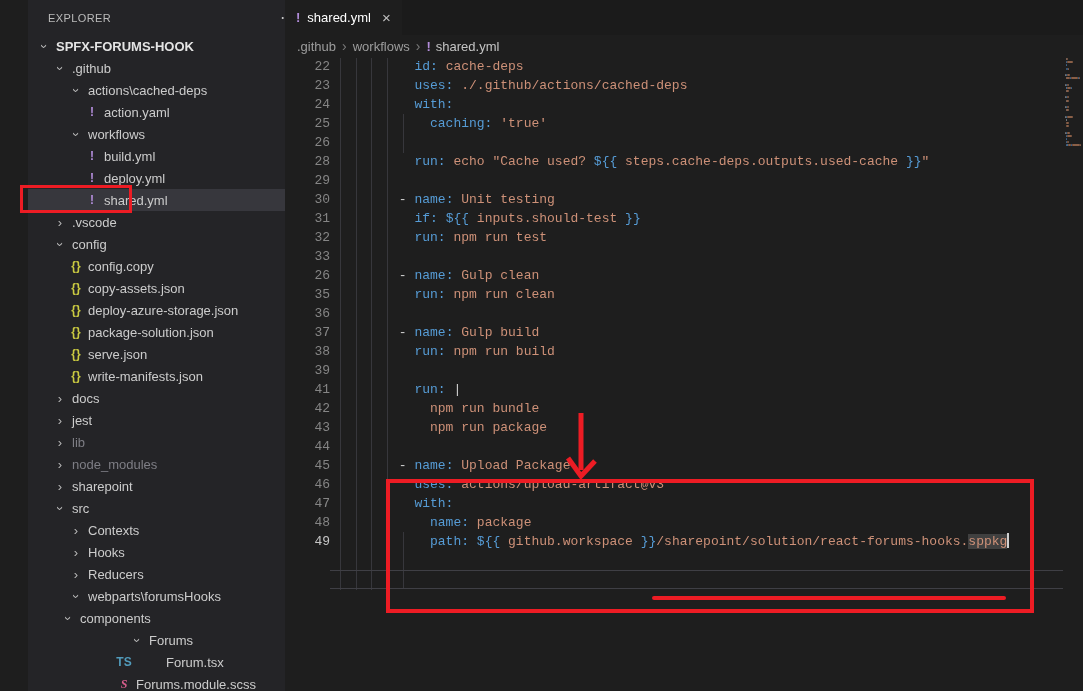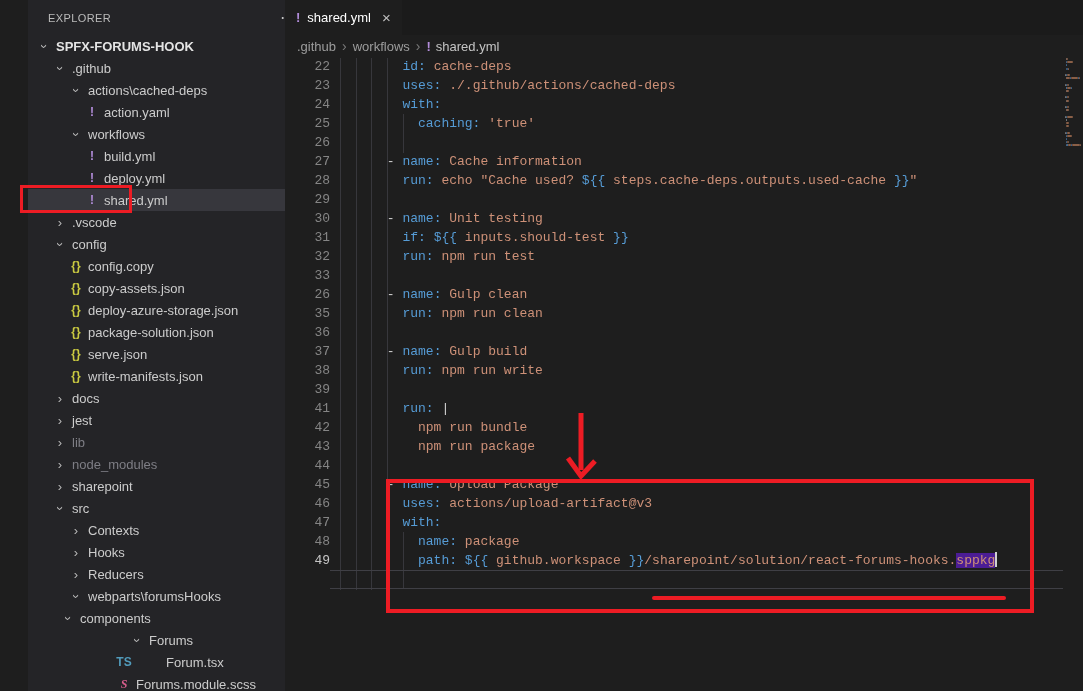--- a/index.html
+++ b/index.html
@@ -40,25 +40,25 @@
   .breadcrumb .sep{color:#7a7a7a;font-size:14px;}
   .breadcrumb .ficon{font-weight:bold;margin-right:-1px;}
   .bc-last{color:#c5c5c5;}
 
   .codewrap{position:absolute;left:0;top:57px;right:20px;bottom:0;overflow:hidden;}
   .cl{height:19px;line-height:19px;white-space:pre;font-family:"Liberation Mono",monospace;
       font-size:13px;}
   .ln{display:inline-block;width:34px;margin-left:11px;text-align:right;color:#858585;
       font-family:"Liberation Mono",monospace;font-size:13px;}
   .ln.cur{color:#c6c6c6;}
-  .lt{margin-left:10px;}
+  .lt{margin-left:22px;}
   .tk-k{color:#569cd6;}
   .tk-s{color:#ce9178;}
   .tk-p{color:#d4d4d4;}
-  .tk-hl{color:#ce9178;background:#4c1d95;}
+  .tk-hl{color:#ce9178;background:#404040;}
   .tk-cur{display:inline-block;width:2px;height:15px;background:#d0d0d0;vertical-align:-3px;}
   .guide{position:absolute;width:1px;background:#37373c;}
   .curline{position:absolute;left:45px;right:0;height:19px;border-top:1px solid #3f3f45;
            border-bottom:1px solid #3f3f45;}
 
   .minimap{position:absolute;right:0;top:40px;width:20px;bottom:0;background:#1e1e1e;}
   .mmseg{position:absolute;height:2px;border-radius:1px;}
 
   
   :root{--annot:#ed1c24;}
@@ -223,32 +223,31 @@
         <div class="guide" style="left: 86px; top: 1px; height: 532px;"></div>
         <div class="guide" style="left: 102px; top: 1px; height: 532px;"></div>
         <div class="guide" style="left: 118px; top: 57px; height: 39px;"></div>
         <div class="guide" style="left: 118px; top: 475px; height: 57px;"></div>
         <div class="curline" style="top: 513px;"></div>
         <div class="cl"><span class="ln">22</span><span class="lt"><span class="tk-k">        id:</span><span class="tk-s"> cache-deps</span></span></div>
         <div class="cl"><span class="ln">23</span><span class="lt"><span class="tk-k">        uses:</span><span class="tk-s"> ./.github/actions/cached-deps</span></span></div>
         <div class="cl"><span class="ln">24</span><span class="lt"><span class="tk-k">        with:</span></span></div>
         <div class="cl"><span class="ln">25</span><span class="lt"><span class="tk-k">          caching:</span><span class="tk-s"> 'true'</span></span></div>
         <div class="cl"><span class="ln">26</span><span class="lt"></span></div>
-        <div class="cl"><span class="ln">27</span><span class="lt"><span class="tk-p">      - </span><span class="tk-k">name:</span><span class="tk-s"> Cache information</span></span></div>
         <div class="cl"><span class="ln">28</span><span class="lt"><span class="tk-k">        run:</span><span class="tk-s"> echo "Cache used? </span><span class="tk-k">${{</span><span class="tk-s"> steps.cache-deps.outputs.used-cache </span><span class="tk-k">}}</span><span class="tk-s">"</span></span></div>
         <div class="cl"><span class="ln">29</span><span class="lt"></span></div>
         <div class="cl"><span class="ln">30</span><span class="lt"><span class="tk-p">      - </span><span class="tk-k">name:</span><span class="tk-s"> Unit testing</span></span></div>
         <div class="cl"><span class="ln">31</span><span class="lt"><span class="tk-k">        if:</span><span class="tk-p"> </span><span class="tk-k">${{</span><span class="tk-s"> inputs.should-test </span><span class="tk-k">}}</span></span></div>
         <div class="cl"><span class="ln">32</span><span class="lt"><span class="tk-k">        run:</span><span class="tk-s"> npm run test</span></span></div>
         <div class="cl"><span class="ln">33</span><span class="lt"></span></div>
         <div class="cl"><span class="ln">26</span><span class="lt"><span class="tk-p">      - </span><span class="tk-k">name:</span><span class="tk-s"> Gulp clean</span></span></div>
         <div class="cl"><span class="ln">35</span><span class="lt"><span class="tk-k">        run:</span><span class="tk-s"> npm run clean</span></span></div>
         <div class="cl"><span class="ln">36</span><span class="lt"></span></div>
         <div class="cl"><span class="ln">37</span><span class="lt"><span class="tk-p">      - </span><span class="tk-k">name:</span><span class="tk-s"> Gulp build</span></span></div>
-        <div class="cl"><span class="ln">38</span><span class="lt"><span class="tk-k">        run:</span><span class="tk-s"> npm run write</span></span></div>
+        <div class="cl"><span class="ln">38</span><span class="lt"><span class="tk-k">        run:</span><span class="tk-s"> npm run build</span></span></div>
         <div class="cl"><span class="ln">39</span><span class="lt"></span></div>
         <div class="cl"><span class="ln">41</span><span class="lt"><span class="tk-k">        run:</span><span class="tk-p"> |</span></span></div>
         <div class="cl"><span class="ln">42</span><span class="lt"><span class="tk-s">          npm run bundle</span></span></div>
         <div class="cl"><span class="ln">43</span><span class="lt"><span class="tk-s">          npm run package</span></span></div>
         <div class="cl"><span class="ln">44</span><span class="lt"></span></div>
         <div class="cl"><span class="ln">45</span><span class="lt"><span class="tk-p">      - </span><span class="tk-k">name:</span><span class="tk-s"> Upload Package</span></span></div>
         <div class="cl"><span class="ln">46</span><span class="lt"><span class="tk-k">        uses:</span><span class="tk-s"> actions/upload-artifact@v3</span></span></div>
         <div class="cl"><span class="ln">47</span><span class="lt"><span class="tk-k">        with:</span></span></div>
         <div class="cl"><span class="ln">48</span><span class="lt"><span class="tk-k">          name:</span><span class="tk-s"> package</span></span></div>
         <div class="cl"><span class="ln cur">49</span><span class="lt"><span class="tk-k">          path:</span><span class="tk-p"> </span><span class="tk-k">${{</span><span class="tk-s"> github.workspace </span><span class="tk-k">}}</span><span class="tk-s">/sharepoint/solution/react-forums-hooks.</span><span class="tk-hl">sppkg</span><span class="tk-cur"></span></span></div>

